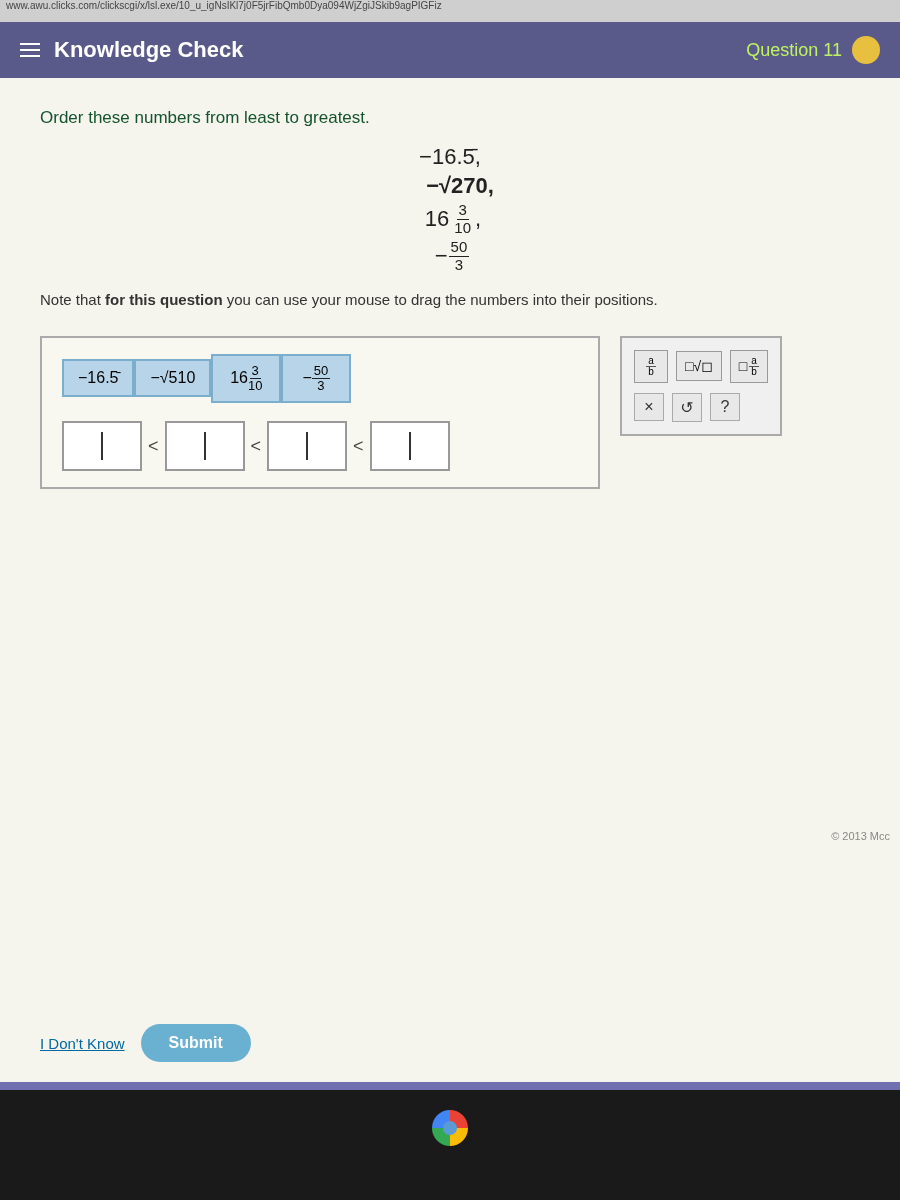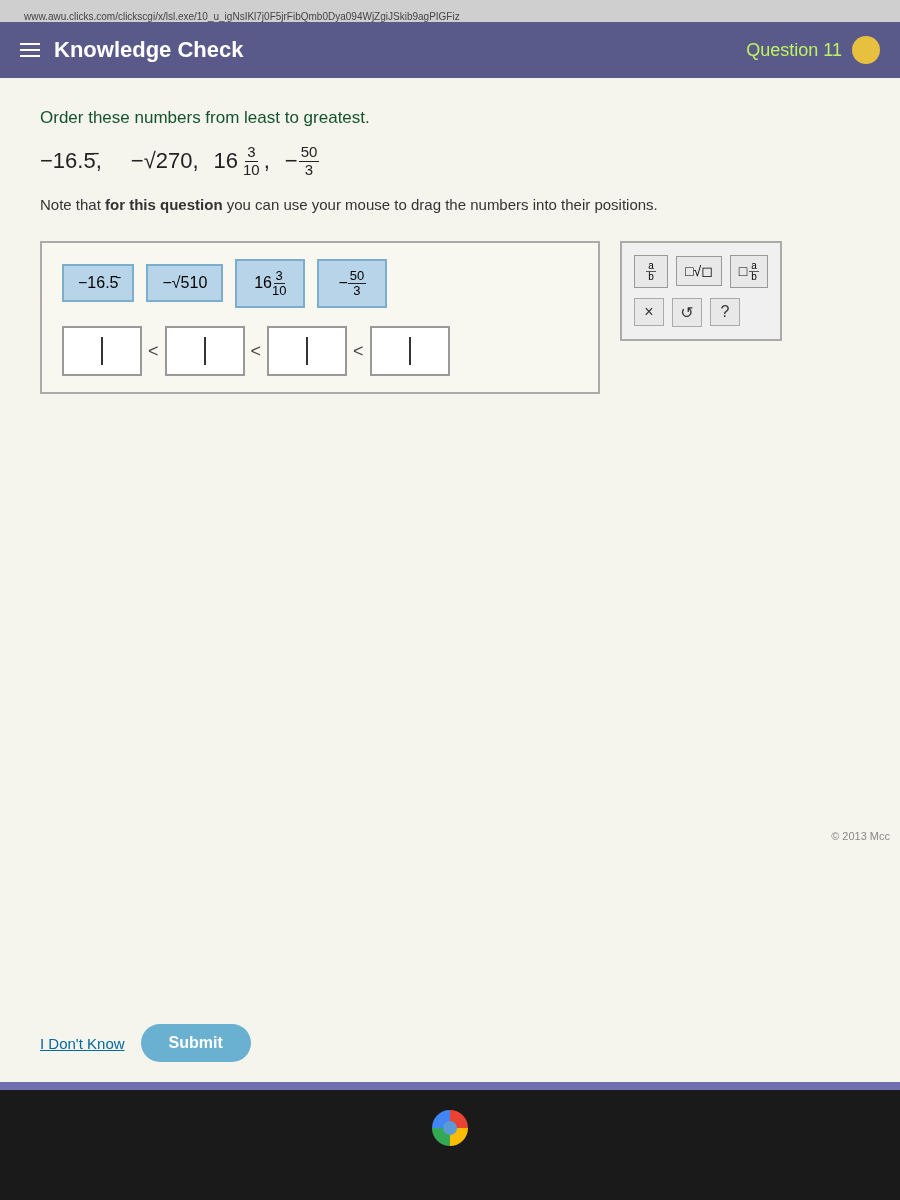--- a/index.html
+++ b/index.html
@@ -10,22 +10,22 @@
       background: #1a1a1a;
       overflow: hidden;
     }
 
     
     .browser-bar {
       width: 100%;
       height: 22px;
       background: #d0cfd0;
       display: flex;
-      align-items: flex-end;
-      padding: 0 24px;
+      align-items: flex-start;
+      padding: 0 6px;
       font-size: 10px;
       color: #444;
     }
 
     
     .app-container {
       width: 100%;
       height: 1068px;
       background: #f0f0e8;
       display: flex;
@@ -103,22 +103,23 @@
       margin-bottom: 16px;
     }
 
     
     .numbers-display {
       font-size: 22px;
       color: #222;
       margin-bottom: 16px;
       display: flex;
       align-items: center;
-      gap: 9px;
+      gap: 3px;
       flex-wrap: wrap;
+      flex-direction: column;
     }
 
     .num-item {
       display: inline-flex;
       align-items: center;
     }
 
     .fraction {
       display: inline-flex;
       flex-direction: column;
@@ -159,21 +160,20 @@
     
     .drag-container {
       border: 2px solid #aaa;
       background: #f8f8f0;
       padding: 16px 20px;
       min-width: 560px;
     }
 
     .number-tiles-row {
       display: flex;
-      gap: 12px;
       align-items: center;
       margin-bottom: 18px;
     }
 
     .number-tile {
       background: #b8d4e8;
       border: 2px solid #7aaecc;
       padding: 8px 14px;
       font-size: 16px;
       cursor: grab;
@@ -384,21 +384,21 @@
       <div class="header-circle"></div>
     </div>
   </div>
 
   <div class="content">
 
     <p class="instruction">Order these numbers from least to greatest.</p>
 
     <div class="numbers-display">
       <span class="num-item">−16.5̄,</span>
-      <span style="margin-left:20px;" class="num-item">−√270,</span>
+      <span style="margin-left:20px;font-weight:bold;" class="num-item">−√270,</span>
       <span style="margin-left:6px;" class="num-item">
         16
         <span class="fraction" style="font-size:15px; margin-left:3px;">
           <span class="numerator">3</span>
           <span class="denominator">10</span>
         </span>,
       </span>
       <span style="margin-left:6px;" class="num-item">
         −
         <span class="fraction" style="font-size:15px; margin-left:1px;">

